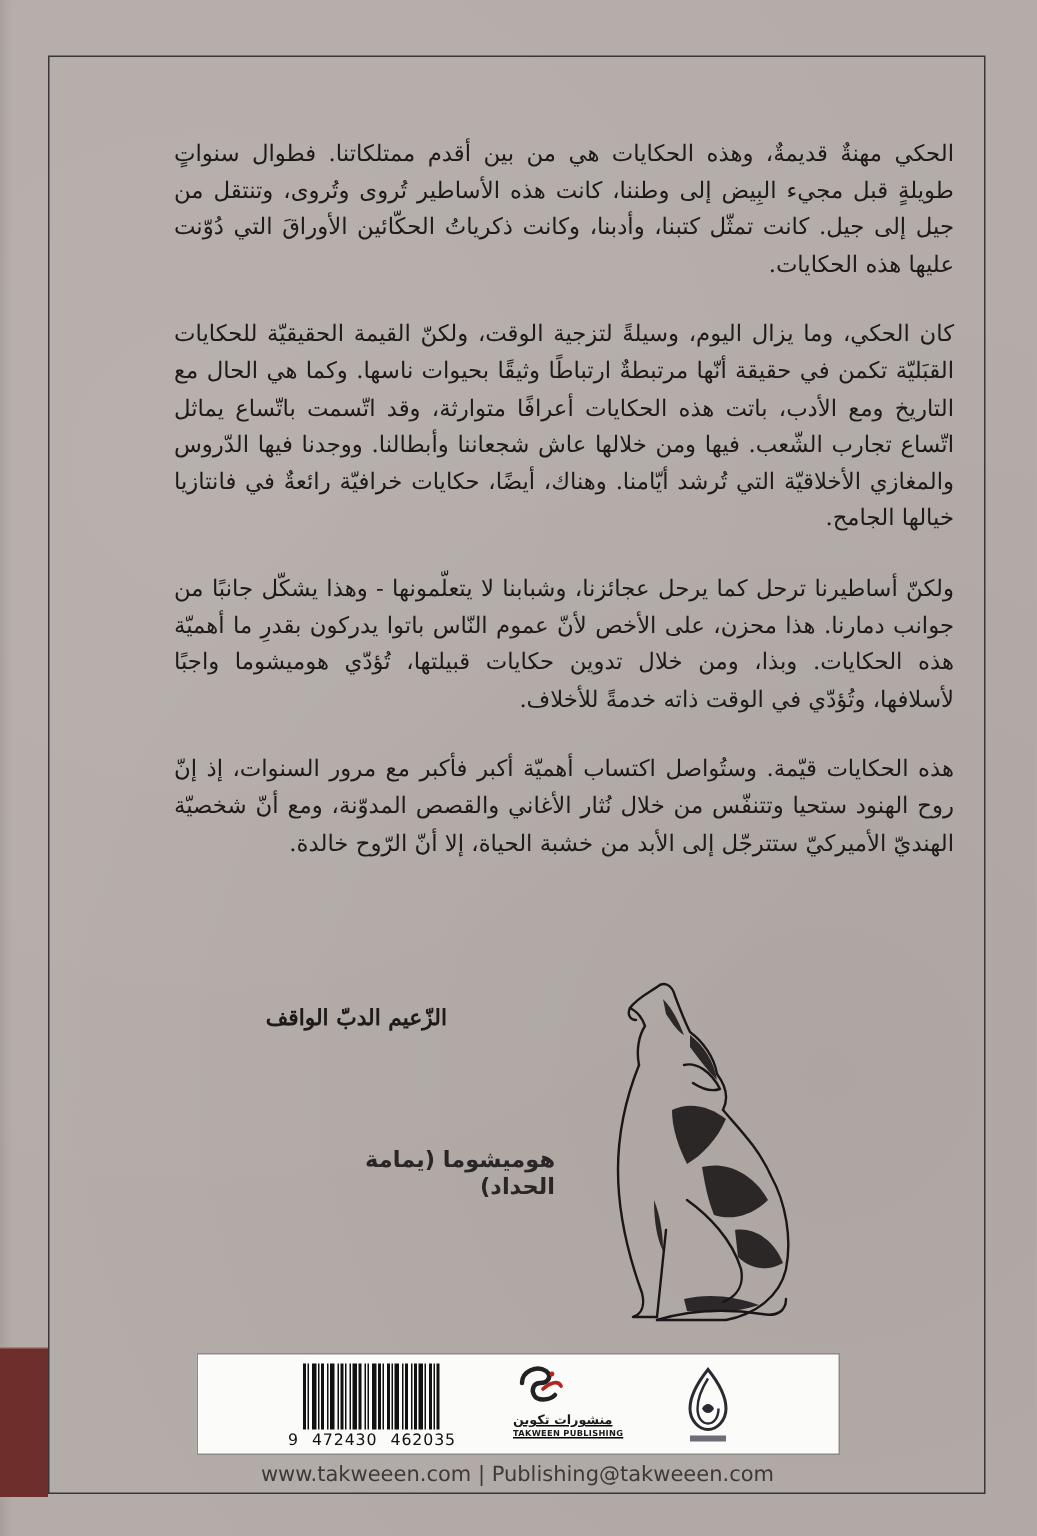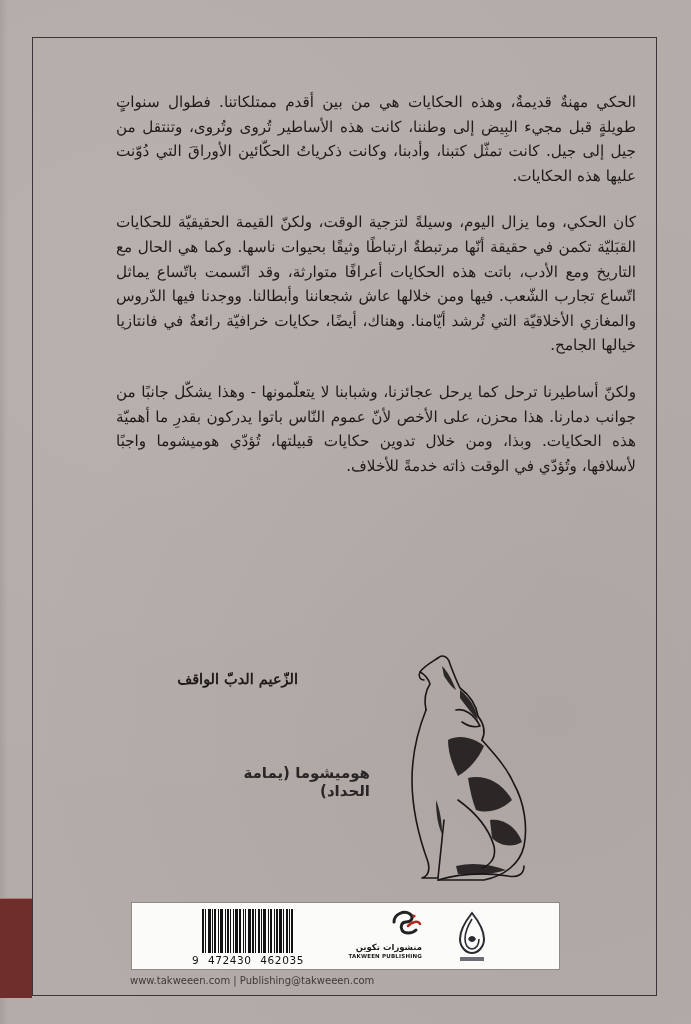--- a/index.html
+++ b/index.html
@@ -62,45 +62,46 @@
     }
     .barcode-bars { position: absolute; left: 10px; top: 0; width: 102px; height: 44px; display: flex; }
     .barcode-bars span { display: block; height: 100%; background: #111; }
     .barcode-digits {
       position: absolute; left: 0; top: 45px; width: 112px; height: 12px;
       font-family: "DejaVu Sans", sans-serif; font-size: 10.5px; color: #111;
       display: flex; justify-content: space-between; letter-spacing: 0.6px;
     }
     .takween-logo {
       position: absolute; left: 210px; top: 5px; width: 80px; height: 58px;
-      text-align: right; font-family: "DejaVu Sans", sans-serif;
+      text-align: left; font-family: "DejaVu Sans", sans-serif; text-decoration: underline;
     }
     .takween-mark { width: 34px; height: 30px; margin: 0 auto; }
     .takween-ar { direction: rtl; font-size: 8.5px; font-weight: bold; color: #1b1b1b; line-height: 10px; }
     .takween-en { font-size: 5.5px; font-weight: bold; color: #1b1b1b; letter-spacing: 0.2px; line-height: 8px; }
     .rafidain-logo {
       position: absolute; left: 322px; top: 6px; width: 36px; height: 56px;
     }
     .footer-links {
-      position: absolute; left: 130px; top: 975px; width: 430px; text-align: left;
-      font-family: "DejaVu Sans", sans-serif; font-size: 10px; color: #3d393a;
+      position: absolute; left: 130px; top: 975px; width: 430px; text-align: center;
+      font-family: "DejaVu Sans", sans-serif; font-size: 14px; color: #3d393a;
     }
   </style>
 </head>
 <body>
 
 <div class="cover"></div>
 <div class="spine-edge"></div>
 <div class="spine-strip"></div>
 <div class="frame"></div>
 
 <div class="blurb">
   <p>الحكي مهنةٌ قديمةٌ، وهذه الحكايات هي من بين أقدم ممتلكاتنا. فطوال سنواتٍ طويلةٍ قبل مجيء البِيض إلى وطننا، كانت هذه الأساطير تُروى وتُروى، وتنتقل من جيل إلى جيل. كانت تمثّل كتبنا، وأدبنا، وكانت ذكرياتُ الحكّائين الأوراقَ التي دُوّنت عليها هذه الحكايات.</p>
   <p>كان الحكي، وما يزال اليوم، وسيلةً لتزجية الوقت، ولكنّ القيمة الحقيقيّة للحكايات القبَليّة تكمن في حقيقة أنّها مرتبطةٌ ارتباطًا وثيقًا بحيوات ناسها. وكما هي الحال مع التاريخ ومع الأدب، باتت هذه الحكايات أعرافًا متوارثة، وقد اتّسمت باتّساع يماثل اتّساع تجارب الشّعب. فيها ومن خلالها عاش شجعاننا وأبطالنا. ووجدنا فيها الدّروس والمغازي الأخلاقيّة التي تُرشد أيّامنا. وهناك، أيضًا، حكايات خرافيّة رائعةٌ في فانتازيا خيالها الجامح.</p>
   <p>ولكنّ أساطيرنا ترحل كما يرحل عجائزنا، وشبابنا لا يتعلّمونها - وهذا يشكّل جانبًا من جوانب دمارنا. هذا محزن، على الأخص لأنّ عموم النّاس باتوا يدركون بقدرِ ما أهميّة هذه الحكايات. وبذا، ومن خلال تدوين حكايات قبيلتها، تُؤدّي هوميشوما واجبًا لأسلافها، وتُؤدّي في الوقت ذاته خدمةً للأخلاف.</p>
+  <p>هذه الحكايات قيّمة. وستُواصل اكتساب أهميّة أكبر فأكبر مع مرور السنوات، إذ إنّ روح الهنود ستحيا وتتنفّس من خلال نُثار الأغاني والقصص المدوّنة، ومع أنّ شخصيّة الهنديّ الأميركيّ ستترجّل إلى الأبد من خشبة الحياة، إلا أنّ الرّوح خالدة.</p>
 </div>
 
 <div class="signature">الزّعيم الدبّ الواقف</div>
 
 <div class="title-block">
   <div class="author">هوميشوما (يمامة الحداد)</div>
 </div>
 
 <svg class="wolf" viewBox="0 0 135 235" xmlns="http://www.w3.org/2000/svg">
   <g fill="none" stroke="#1a1617" stroke-width="1.6" stroke-linejoin="round" stroke-linecap="round">

